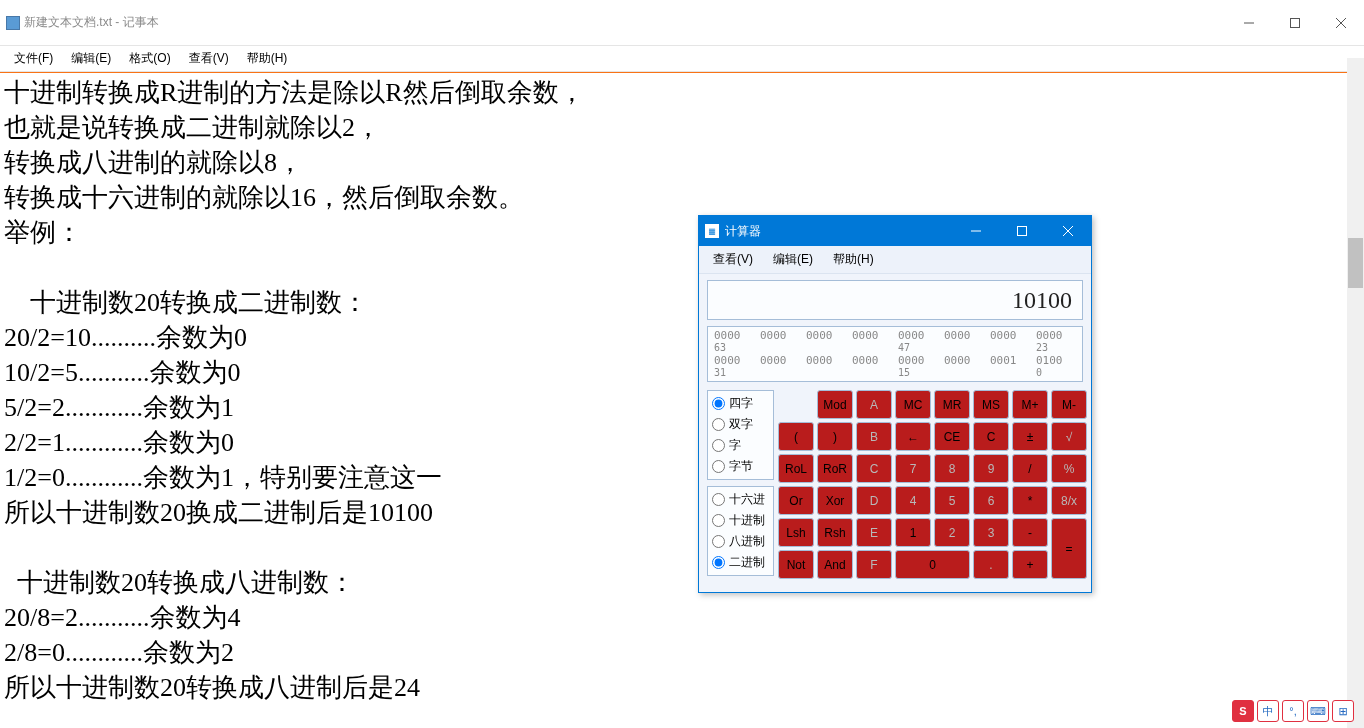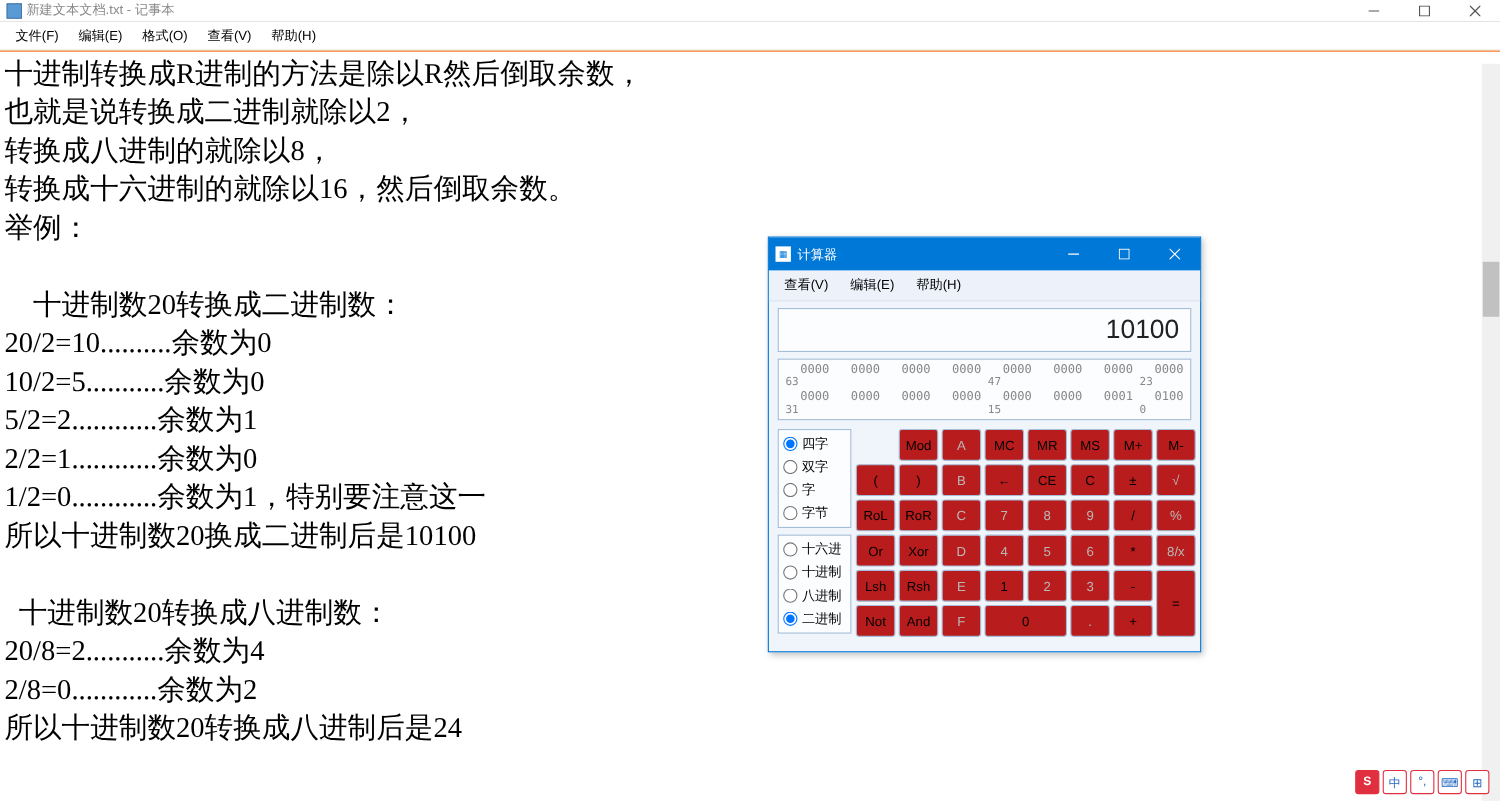--- a/index.html
+++ b/index.html
@@ -7,21 +7,21 @@
   font-family: "Microsoft YaHei", "SimSun", sans-serif;
   background: #fff;
   width: 1364px;
   height: 728px;
   position: relative;
   overflow: hidden;
 }
 
 .notepad { position: absolute; inset: 0; background: #fff; display: flex; flex-direction: column; }
 .notepad-titlebar {
-  height: 20px; display: flex; align-items: center; justify-content: space-between;
+  height: 46px; display: flex; align-items: center; justify-content: space-between;
   background: #fff; border-bottom: 1px solid #e5e5e5; padding-left: 6px;
 }
 .notepad-titlebar-left { display: flex; align-items: center; gap: 4px; font-size: 12px; color: #8a8a8a; }
 .notepad-icon { width: 14px; height: 14px; background: #5a9bd5; border: 1px solid #4878a8; }
 .win-controls { display: flex; height: 100%; }
 .win-btn { width: 46px; display: flex; align-items: center; justify-content: center; color: #555; cursor: default; }
 .win-btn svg { width: 10px; height: 10px; }
 .notepad-menu { display: flex; gap: 2px; padding: 2px 6px; font-size: 12px; border-bottom: 1px solid #e5e5e5; }
 .notepad-menu div { padding: 2px 8px; cursor: default; }
 .notepad-content {
@@ -47,28 +47,28 @@
 .calc-controls { display: flex; height: 100%; }
 .calc-cbtn { width: 46px; display: flex; align-items: center; justify-content: center; cursor: default; }
 .calc-cbtn svg { width: 10px; height: 10px; }
 .calc-menu {
   display: flex; gap: 4px; padding: 3px 6px; font-size: 12px; background: #edf2fa; border-bottom: 1px solid #dbe4f0;
 }
 .calc-menu div { padding: 2px 8px; cursor: default; }
 .calc-display {
   margin: 6px 8px 2px; height: 40px; border: 1px solid #a5bdd8; background: #fbfdff;
   display: flex; align-items: center; justify-content: flex-end; padding: 0 10px;
-  font-size: 24px; font-family: Liberation Sans, sans-serif; color: #222;
+  font-size: 24px; font-family: Liberation Serif, serif; color: #222;
 }
 .calc-bits {
   margin: 4px 8px; border: 1px solid #a5bdd8; background: #fbfdff; padding: 2px 6px;
   font-family: Consolas, monospace; font-size: 11px; color: #888; display: grid;
   grid-template-columns: repeat(8, 1fr); gap: 0 6px; line-height: 1.2;
 }
-.calc-bits .bitgroup { text-align: right; white-space: pre; }
+.calc-bits .bitgroup { text-align: left; white-space: pre; }
 .calc-bits .bitlabel { text-align: left; font-size: 10px; }
 .calc-body { flex: 1; display: flex; gap: 4px; padding: 4px 8px 8px; }
 .radix-col { display: flex; flex-direction: column; gap: 6px; }
 .radix-group {
   border: 1px solid #a5bdd8; background: #fbfdff; padding: 4px 8px 4px 4px;
   display: flex; flex-direction: column; gap: 4px; font-size: 12px;
 }
 .radix-group label { display: flex; align-items: center; gap: 4px; cursor: default; white-space: nowrap; }
 .radix-group input { margin: 0; }
 .btn-grid { flex: 1; display: grid; grid-template-columns: repeat(8, 36px); grid-auto-rows: 29px; gap: 3px; }

